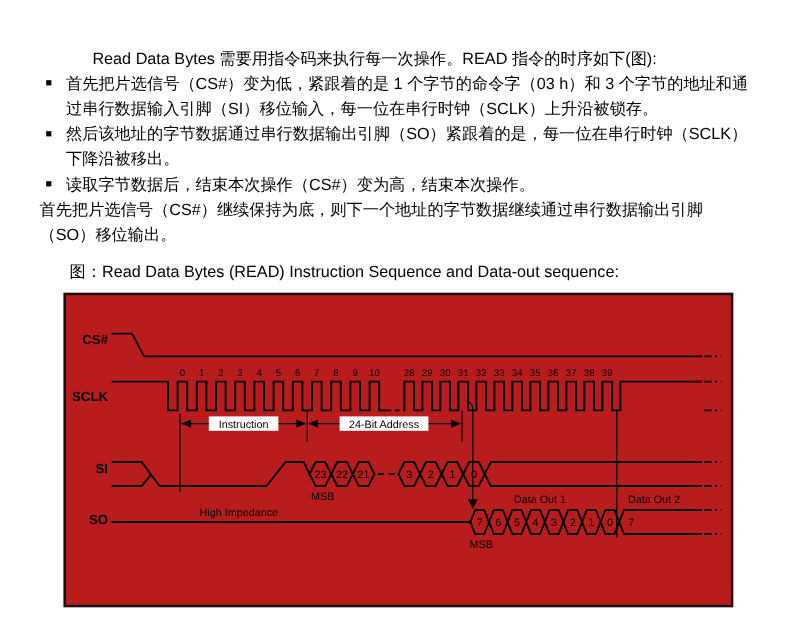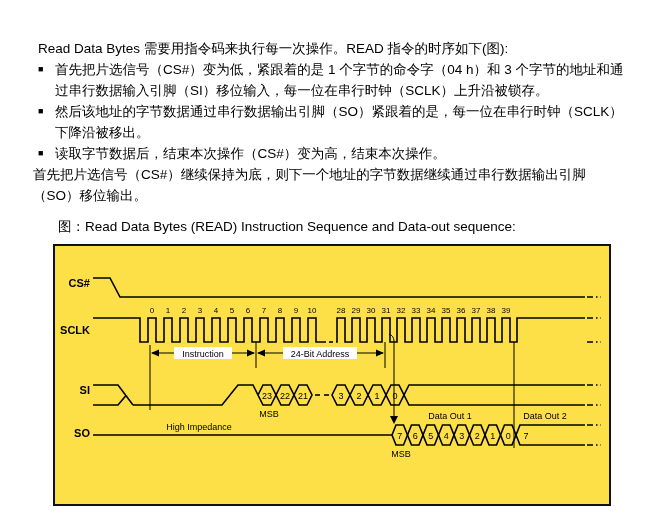--- a/index.html
+++ b/index.html
@@ -8,48 +8,48 @@
     font-family:"Liberation Sans",sans-serif;color:#000;overflow:hidden;
   }
   #heading{
     position:absolute;left:8px;top:5px;font-size:16px;font-weight:bold;
     letter-spacing:0.2px;white-space:nowrap;
   }
   #textblock{
     position:absolute;left:33px;top:38px;width:594px;
     font-size:13.5px;line-height:21px;
   }
-  .intro{padding-left:5px;}
+  .intro{padding-left:5px;margin-left:39px;}
   .bullet{display:flex;padding-left:5px;}
   .bullet .marker{
     flex:0 0 17px;font-size:9px;line-height:21px;
   }
   .bullet .btext{flex:1 1 auto;}
   .closing{}
   #figcaption{
     position:absolute;left:58px;top:218px;font-size:13.5px;white-space:nowrap;
   }
   #figurebox{
     position:absolute;left:53px;top:244px;width:558px;height:262px;
-    border:2px solid #111;box-sizing:border-box;background:#fde047;
+    border:2px solid #111;box-sizing:border-box;background:#b91c1c;
   }
   #figurebox svg{display:block;}
 </style>
 </head>
 <body>
 
 <div id="page">
 
 
   <div id="textblock">
     <div class="intro">Read Data Bytes 需要用指令码来执行每一次操作。READ 指令的时序如下(图):</div>
 
     <div class="bullet">
       <span class="marker">■</span>
-      <span class="btext">首先把片选信号（CS#）变为低，紧跟着的是 1 个字节的命令字（04 h）和 3 个字节的地址和通过串行数据输入引脚（SI）移位输入，每一位在串行时钟（SCLK）上升沿被锁存。</span>
+      <span class="btext">首先把片选信号（CS#）变为低，紧跟着的是 1 个字节的命令字（03 h）和 3 个字节的地址和通过串行数据输入引脚（SI）移位输入，每一位在串行时钟（SCLK）上升沿被锁存。</span>
     </div>
     <div class="bullet">
       <span class="marker">■</span>
       <span class="btext">然后该地址的字节数据通过串行数据输出引脚（SO）紧跟着的是，每一位在串行时钟（SCLK）下降沿被移出。</span>
     </div>
     <div class="bullet">
       <span class="marker">■</span>
       <span class="btext">读取字节数据后，结束本次操作（CS#）变为高，结束本次操作。</span>
     </div>
 

